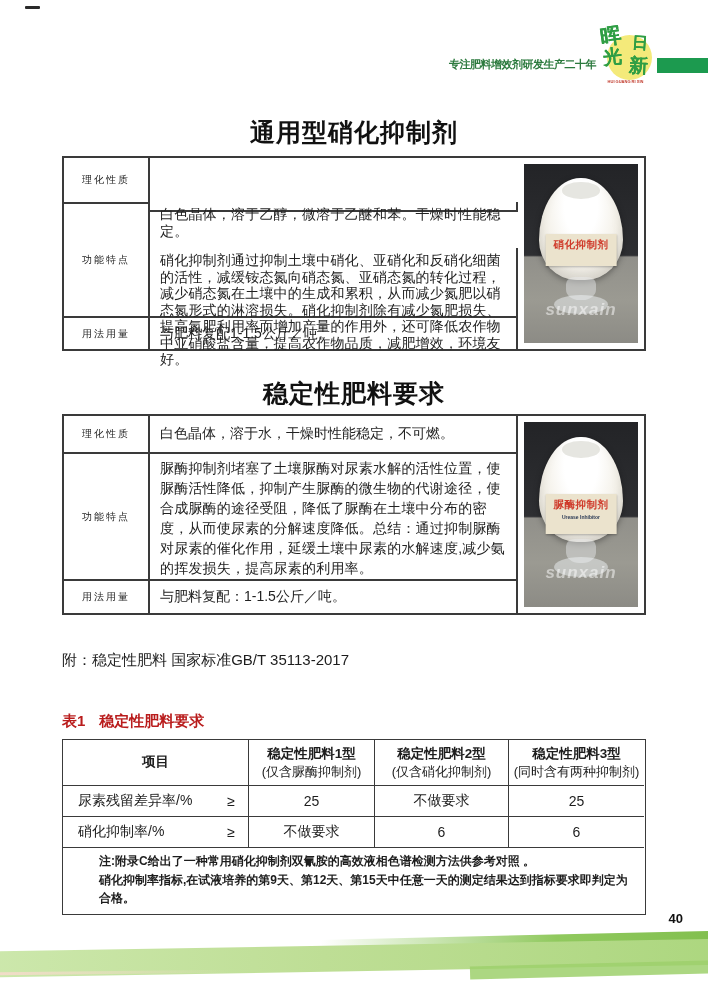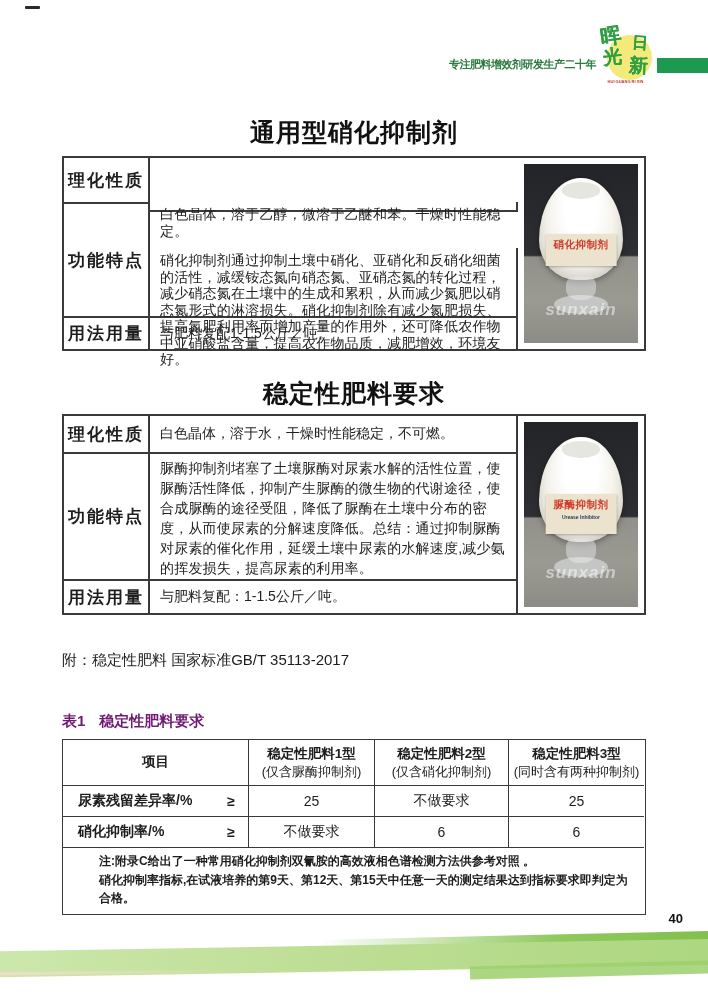--- a/index.html
+++ b/index.html
@@ -42,21 +42,21 @@
     position:absolute; left:62px; width:584px;
     border:2px solid #3a3a3a;
     display:grid; grid-template-columns:86px 1fr 126px;
     background:#fff;
   }
   #tbl1 { top:156px; grid-template-rows:46px 114px 31px; }
   #tbl2 { top:414px; grid-template-rows:38px 127px 32px; }
   .cell { font-size:14px; }
   .lblc {
     grid-column:1; display:flex; align-items:center; justify-content:center;
-    font-weight:bold; font-size:17px; letter-spacing:2px;
+    font-weight:normal; font-size:10px; letter-spacing:2px;
     border-right:2px solid #3a3a3a;
   }
   .txtc {
     grid-column:2; padding:4px 8px 4px 10px;
     border-right:2px solid #3a3a3a;
     font-weight:500; color:#222;
   }
   .bb { border-bottom:2px solid #3a3a3a; }
   .vcen { display:flex; align-items:center; }
   .func1 { line-height:1.18; letter-spacing:0.2px;margin-top:44px; }
@@ -88,36 +88,36 @@
   .wm {
     position:absolute; bottom:13%; left:0; right:0; text-align:center;
     color:rgba(255,255,255,0.5); font-style:italic; font-weight:bold;
     font-size:17px; letter-spacing:1px;
   }
 
   
   .appendix { position:absolute; left:62px; top:646px; width:600px; font-size:15px; line-height:27px; color:#1d1d1d; font-weight:500; }
 
   
-  .t1caption { position:absolute; left:62px; top:712px; font-size:15px; font-weight:bold; color:#701a75; }
+  .t1caption { position:absolute; left:62px; top:712px; font-size:15px; font-weight:bold; color:#b91c1c; }
   .t1caption .gap { display:inline-block; width:14px; }
   .std-table {
     position:absolute; left:62px; top:739px; width:584px;
     border:1.5px solid #3a3a3a;
     display:grid; grid-template-columns:186px 126px 134px 135px;
     grid-template-rows:46px 31px 31px auto;
     font-size:14px; background:#fff;
   }
   .sc { display:flex; align-items:center; justify-content:center; text-align:center; }
   .sbr { border-right:1.5px solid #3a3a3a; }
   .sbb { border-bottom:1.5px solid #3a3a3a; }
   .shead { flex-direction:column; font-size:13px; line-height:1.35; font-weight:600; }
   .shead .h1 { font-size:13.5px; }
   .shead .h2 { font-size:13px; font-weight:500; }
-  .item-cell { display:flex; align-items:center; justify-content:space-between; padding:0 13px 0 15px; font-weight:700; }
+  .item-cell { display:flex; align-items:center; justify-content:space-between; padding:0 13px 0 15px; font-weight:400; }
   .note-cell { grid-column:1/5; padding:4px 8px 6px 36px; font-size:12px; line-height:1.55; font-weight:700; }
 
   
   .pagenum { position:absolute; top:911px; right:25px; font-size:13px; font-weight:bold; color:#111; }
   .ribbon-zone { position:absolute; left:0; top:930px; width:708px; height:69px; overflow:hidden; }
   .rb { position:absolute; }
   .rb-dark { left:320px; top:5px; width:430px; height:11px;
     background:linear-gradient(90deg, rgba(144,201,94,0) 0%, #90c95e 55%, #7fbd4b 100%);
     transform:rotate(-1.3deg); }
   .rb-main { left:-26px; top:15px; width:780px; height:26px; border-radius:2px;

